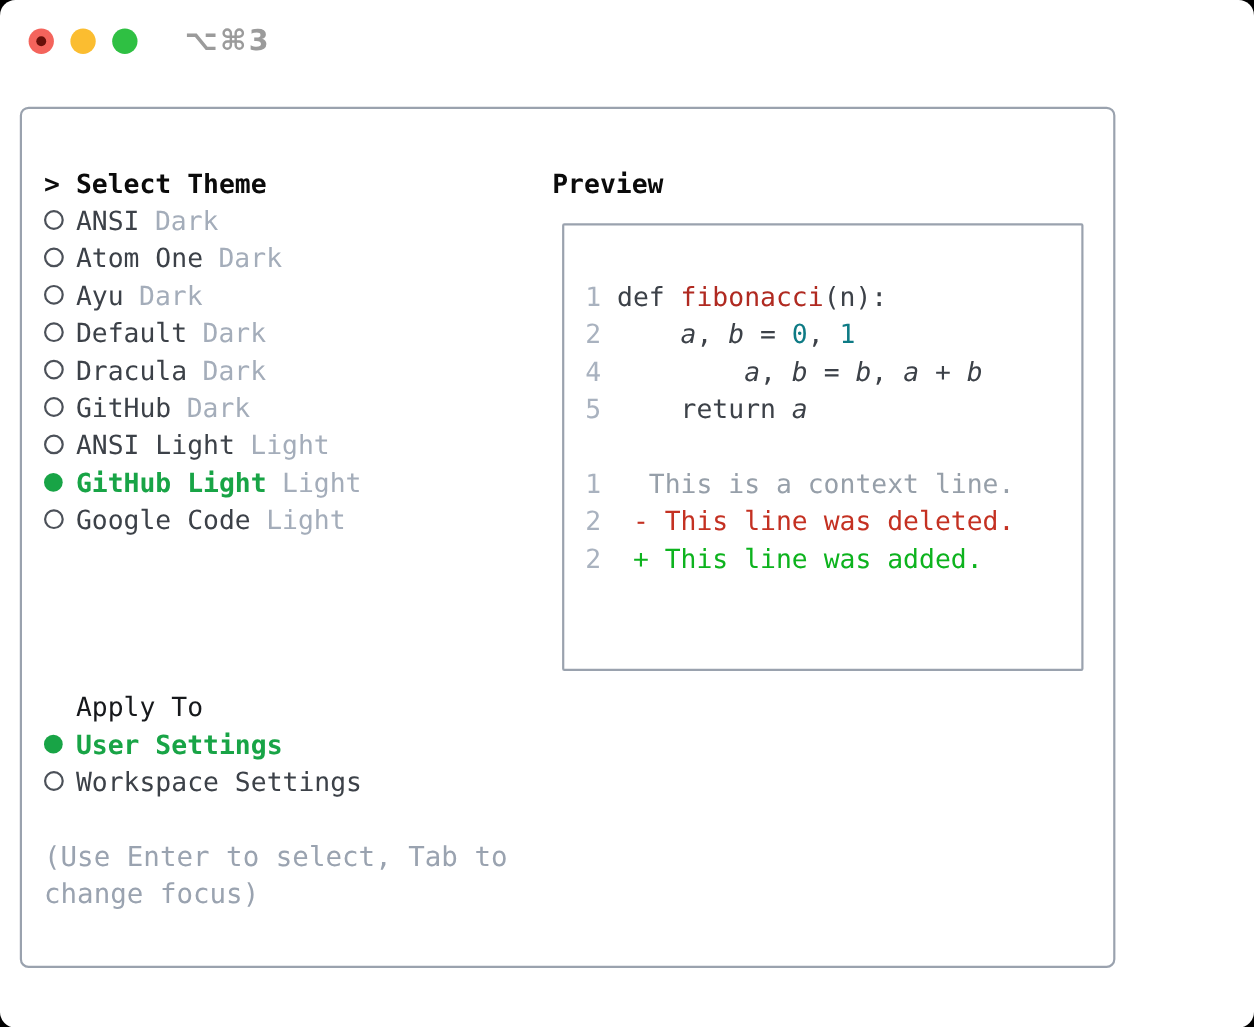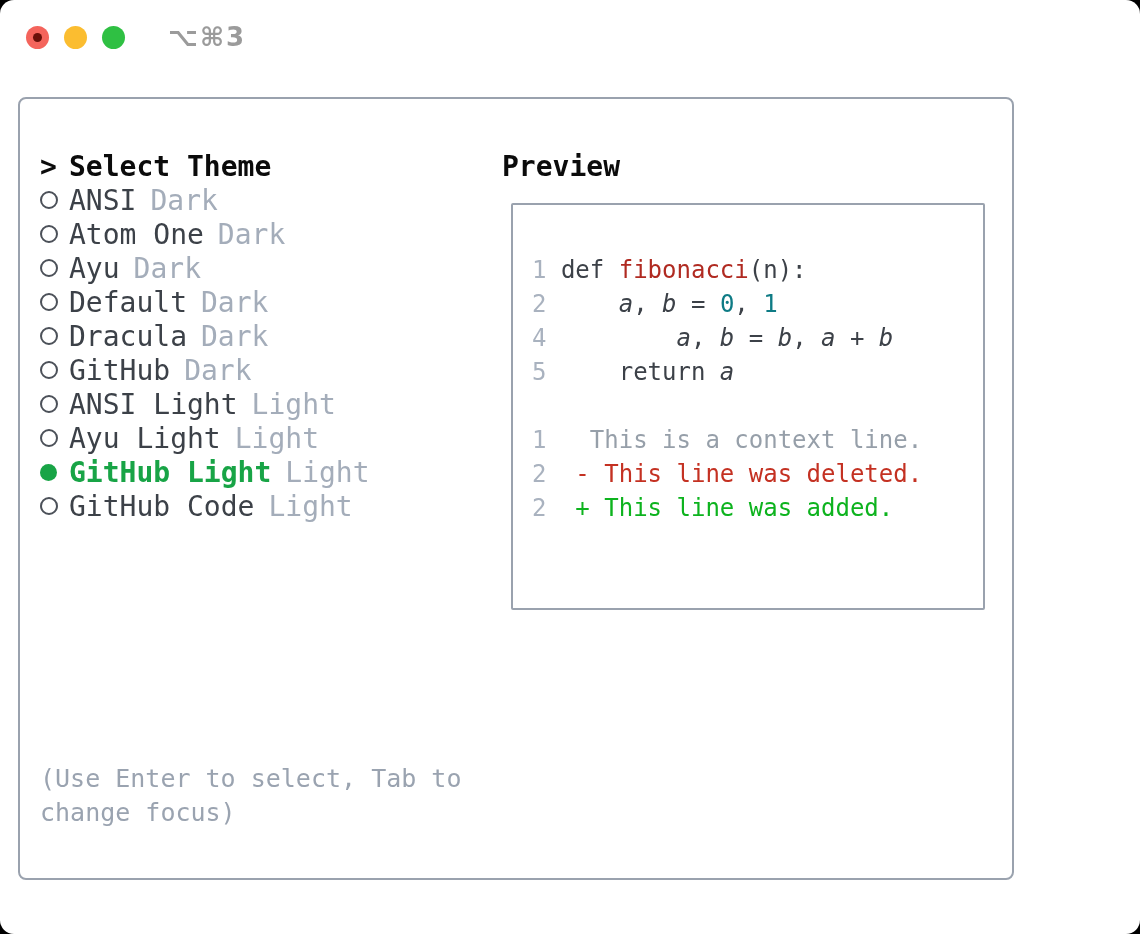--- a/index.html
+++ b/index.html
@@ -18,21 +18,21 @@
   .light.green{background:var(--traffic-green);}
   .title-text{
     position:absolute;left:168px;top:22px;font-family:"DejaVu Sans","Liberation Sans",sans-serif;
     font-size:26px;font-weight:700;color:#9b9b9b;letter-spacing:2px;
   }
   
   .panel{
     position:absolute;left:18px;top:97px;width:996px;height:783px;box-sizing:border-box;
     border:2px solid var(--border-gray);border-radius:8px;background:#fff;
   }
-  .row{height:34px;line-height:34px;font-size:28px;white-space:nowrap;}
+  .row{height:34px;line-height:34px;font-size:24px;white-space:nowrap;}
   .marker{display:inline-block;width:29px;vertical-align:top;}
   .prompt{font-weight:bold;color:#0b0b0b;}
   .hdr{font-weight:bold;color:#0b0b0b;}
   .ring{display:inline-block;width:14px;height:14px;border:2.5px solid #4c5159;border-radius:50%;vertical-align:middle;margin-top:-4px;}
   .dot{display:inline-block;width:17px;height:17px;background:var(--accent-green);border-radius:50%;vertical-align:middle;margin-top:-4px;}
   .tname{color:var(--text-dark);}
   .tname.sel{color:var(--accent-green);font-weight:bold;}
   .ttag{color:var(--tag-gray);margin-left:14px;}
   .theme-list{position:absolute;left:20px;top:51px;}
   .apply-block{position:absolute;left:20px;top:527px;}
@@ -73,25 +73,32 @@
         <span class="marker prompt">&gt;</span><span class="hdr">Select Theme</span>
       </div>
 
     <div class="row"><span class="marker"><span class="ring"></span></span><span class="tname">ANSI</span><span class="ttag">Dark</span></div>
         <div class="row"><span class="marker"><span class="ring"></span></span><span class="tname">Atom One</span><span class="ttag">Dark</span></div>
         <div class="row"><span class="marker"><span class="ring"></span></span><span class="tname">Ayu</span><span class="ttag">Dark</span></div>
         <div class="row"><span class="marker"><span class="ring"></span></span><span class="tname">Default</span><span class="ttag">Dark</span></div>
         <div class="row"><span class="marker"><span class="ring"></span></span><span class="tname">Dracula</span><span class="ttag">Dark</span></div>
         <div class="row"><span class="marker"><span class="ring"></span></span><span class="tname">GitHub</span><span class="ttag">Dark</span></div>
         <div class="row"><span class="marker"><span class="ring"></span></span><span class="tname">ANSI Light</span><span class="ttag">Light</span></div>
-        <div class="row"><span class="marker"><span class="ring"></span></span><span class="tname">Ayu Light</span><span class="ttag">Light</span></div>
         <div class="row"><span class="marker"><span class="dot"></span></span><span class="tname sel">GitHub Light</span><span class="ttag">Light</span></div>
-        <div class="row"><span class="marker"><span class="ring"></span></span><span class="tname">GitHub Code</span><span class="ttag">Light</span></div>
+        <div class="row"><span class="marker"><span class="ring"></span></span><span class="tname">Google Code</span><span class="ttag">Light</span></div>
       </div>
 
+    <div class="apply-block">
+      <div class="row">
+        <span class="marker"></span><span class="apply-hdr">Apply To</span>
+      </div>
+
+    <div class="row"><span class="marker"><span class="dot"></span></span><span class="tname sel">User Settings</span></div>
+        <div class="row"><span class="marker"><span class="ring"></span></span><span class="tname">Workspace Settings</span></div>
+      </div>
 
     <div class="help">(Use Enter to select, Tab to change focus)</div>
 
     <div class="row hdr preview-header">Preview</div>
 
     <div class="preview-box">
 
     <div class="pline"><span class="lnum">1</span><span style="color: rgb(60, 65, 72);"> def </span><span style="color: rgb(176, 42, 33); text-align: right;">fibonacci</span><span style="color: rgb(60, 65, 72);">(n):</span></div>
         <div class="pline"><span class="lnum">2</span><span style="color: rgb(60, 65, 72);">     </span><span class="it" style="color: rgb(60, 65, 72);">a</span><span style="color: rgb(60, 65, 72);">, </span><span class="it" style="color: rgb(60, 65, 72);">b</span><span style="color: rgb(60, 65, 72);"> = </span><span style="color: rgb(14, 123, 133);">0</span><span style="color: rgb(60, 65, 72);">, </span><span style="color: rgb(14, 123, 133);">1</span></div>
         <div class="pline"><span class="lnum">4</span><span style="color: rgb(60, 65, 72);">         </span><span class="it" style="color: rgb(60, 65, 72);">a</span><span style="color: rgb(60, 65, 72);">, </span><span class="it" style="color: rgb(60, 65, 72);">b</span><span style="color: rgb(60, 65, 72);"> = </span><span class="it" style="color: rgb(60, 65, 72);">b</span><span style="color: rgb(60, 65, 72);">, </span><span class="it" style="color: rgb(60, 65, 72);">a</span><span style="color: rgb(60, 65, 72);"> + </span><span class="it" style="color: rgb(60, 65, 72);">b</span></div>

